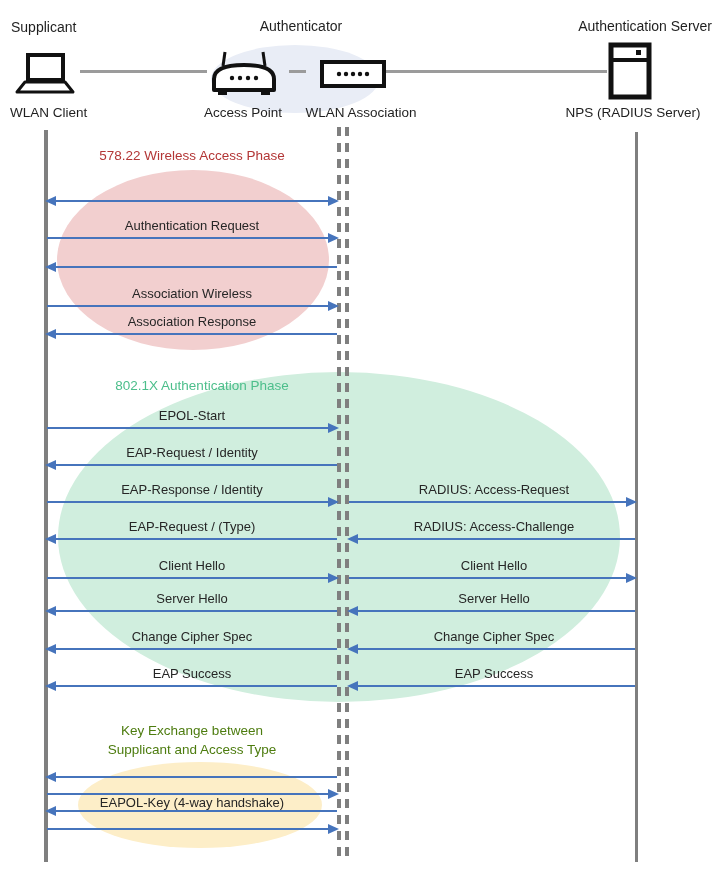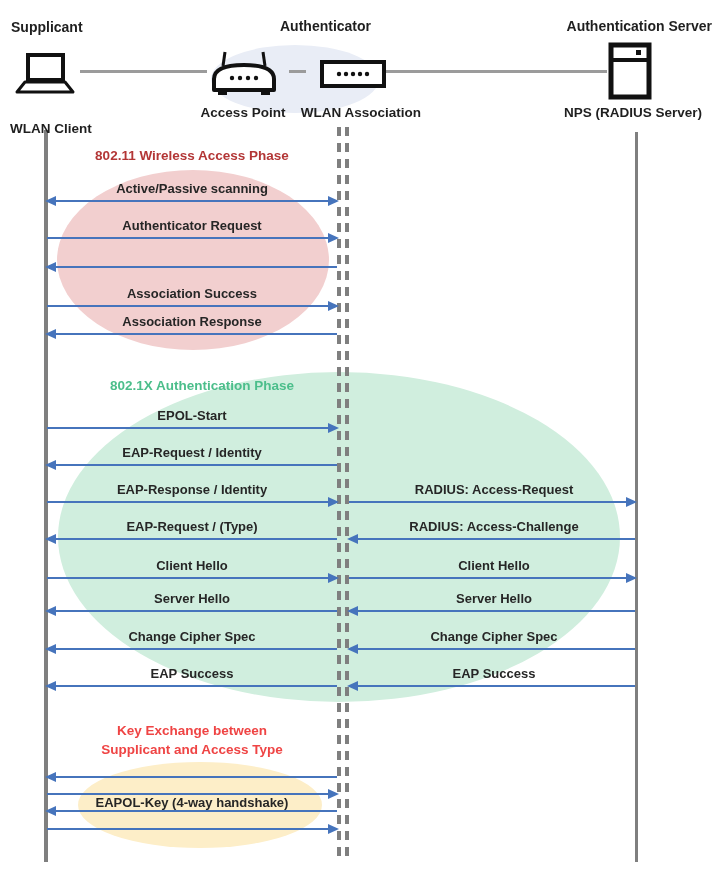--- a/index.html
+++ b/index.html
@@ -1,20 +1,20 @@
 <!DOCTYPE html>
 <html style="--arrow: #4674BC; --lifeline: #7F7F7F; --connector: #9B9B9B; --text: #262626;"><head>
 <meta charset="utf-8">
 <style>
   :root{
     --arrow:#4674BC; --lifeline:#7F7F7F; --connector:#9B9B9B; --text:#262626;
   }
   html,body{margin:0;padding:0;background:#fff;}
   .stage{position:relative;width:713px;height:875px;background:#fff;overflow:hidden;
-         font-family:"Liberation Sans",sans-serif;color:var(--text);font-weight:bold;}
+         font-family:"Liberation Sans",sans-serif;color:var(--text);}
   .ellipse{position:absolute;border-radius:50%;}
   .lifeline{position:absolute;width:4px;background:var(--lifeline);}
   .lifeline.dashed{background:repeating-linear-gradient(to bottom,var(--lifeline) 0 9px,transparent 9px 16px);}
   .connector{position:absolute;height:3px;background:var(--connector);}
   .hlabel{position:absolute;font-size:14px;color:#1f1f1f;white-space:nowrap;}
   .alabel{position:absolute;font-size:13.5px;color:#1f1f1f;white-space:nowrap;}
   .center{text-align:center;}
   .phase-label{position:absolute;font-size:13.5px;text-align:center;line-height:19px;}
   .icon{position:absolute;}
   .msg{position:absolute;height:12px;}
@@ -38,21 +38,21 @@
   <div class="connector" style="left:80px;top:70px;width:127px;"></div>
   <div class="connector" style="left:289px;top:70px;width:17px;"></div>
   <div class="connector" style="left:386px;top:70px;width:221px;"></div>
 
   <div class="lifeline" style="left:44px;top:130px;height:732px;"></div>
   <div class="lifeline dashed" style="left:337px;top:127px;height:731px;"></div>
   <div class="lifeline dashed" style="left:345px;top:127px;height:731px;"></div>
   <div class="lifeline" style="left:635px;top:132px;height:730px;width:3px;"></div>
 
   <div class="hlabel" style="left:11px;top:19px;">Supplicant</div>
-  <div class="hlabel center" style="left:231px;top:18px;width:140px;text-align:right;">Authenticator</div>
+  <div class="hlabel center" style="left:231px;top:18px;width:140px;">Authenticator</div>
   <div class="hlabel center" style="left:552px;top:18px;width:160px;text-align:right;">Authentication Server</div>
 
   <div class="icon" style="left:12px;top:52px;">
     <svg width="66" height="44" viewBox="0 0 66 44">
       <rect x="16" y="3" width="35" height="25" fill="#fff" stroke="#111" stroke-width="4"></rect>
       <path d="M13 30 L53 30 L61 40 L5 40 Z" fill="#fff" stroke="#111" stroke-width="3" stroke-linejoin="round"></path>
     </svg>
   </div>
   <div class="icon" style="left:208px;top:50px;">
     <svg width="72" height="47" viewBox="0 0 72 47">
@@ -78,53 +78,52 @@
     </svg>
   </div>
   <div class="icon" style="left:608px;top:42px;">
     <svg width="44" height="58" viewBox="0 0 44 58">
       <rect x="3" y="3" width="38" height="52" fill="#fff" stroke="#111" stroke-width="5"></rect>
       <line x1="3" y1="18" x2="41" y2="18" stroke="#111" stroke-width="4"></line>
       <rect x="28" y="8" width="5" height="5" fill="#111"></rect>
     </svg>
   </div>
 
-  <div class="alabel" style="left:10px;top:121px;">WLAN Client</div>
+  <div class="alabel" style="left:10px;top:105px;">WLAN Client</div>
   <div class="alabel center" style="left:183px;top:105px;width:120px;">Access Point</div>
   <div class="alabel center" style="left:300px;top:105px;width:122px;">WLAN Association</div>
   <div class="alabel center" style="left:553px;top:105px;width:160px;">NPS (RADIUS Server)</div>
 
-  <div class="phase-label" style="left: 62px; top: 146px; width: 260px; color: rgb(179, 54, 54);">802.11 Wireless Access Phase</div>
+  <div class="phase-label" style="left: 62px; top: 146px; width: 260px; color: rgb(179, 54, 54);">578.22 Wireless Access Phase</div>
   <div class="phase-label" style="left: 72px; top: 376px; width: 260px; color: rgb(76, 190, 139);">802.1X Authentication Phase</div>
-  <div class="phase-label" style="left: 62px; top: 721px; width: 260px; color: #ef4444;">
+  <div class="phase-label" style="left: 62px; top: 721px; width: 260px; color: #4d7c0f;">
     <div>Key Exchange between</div>
     <div>Supplicant and Access Type</div>
   </div>
 
   <div id="messages" style="position:absolute;left:0;top:0;width:713px;height:875px;">
       <div class="msg" style="left: 46px; width: 292px; top: 195px;">
         <i class="shaft"></i>
         <i class="head hl"></i>
         <i class="head hr"></i>
       </div>
-      <div class="msg-label" style="left: 62px; top: 181px;">Active/Passive scanning</div>
       <div class="msg" style="left: 46px; width: 292px; top: 232px;">
         <i class="shaft"></i>
         <i class="head hr"></i>
       </div>
-      <div class="msg-label" style="left: 62px; top: 218px;">Authenticator Request</div>
+      <div class="msg-label" style="left: 62px; top: 218px;">Authentication Request</div>
       <div class="msg" style="left: 46px; width: 292px; top: 261px;">
         <i class="shaft"></i>
         <i class="head hl"></i>
       </div>
       <div class="msg" style="left: 46px; width: 292px; top: 300px;">
         <i class="shaft"></i>
         <i class="head hr"></i>
       </div>
-      <div class="msg-label" style="left: 62px; top: 286px;">Association Success</div>
+      <div class="msg-label" style="left: 62px; top: 286px;">Association Wireless</div>
       <div class="msg" style="left: 46px; width: 292px; top: 328px;">
         <i class="shaft"></i>
         <i class="head hl"></i>
       </div>
       <div class="msg-label" style="left: 62px; top: 314px;">Association Response</div>
       <div class="msg" style="left: 46px; width: 292px; top: 422px;">
         <i class="shaft"></i>
         <i class="head hr"></i>
       </div>
       <div class="msg-label" style="left: 62px; top: 408px;">EPOL-Start</div>

